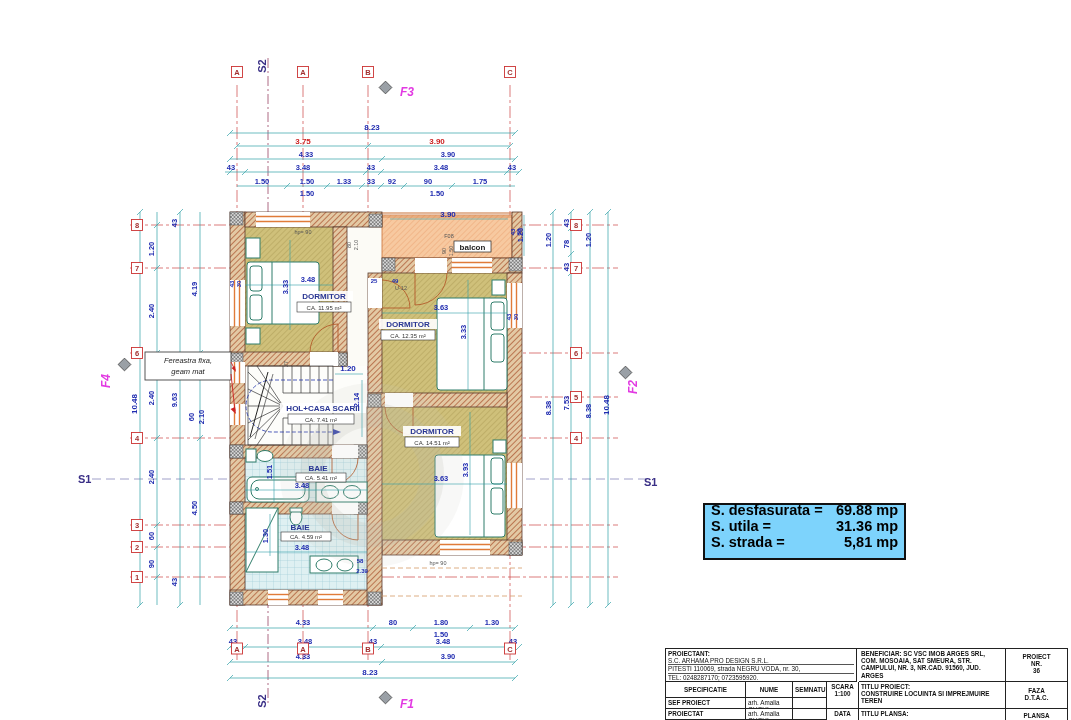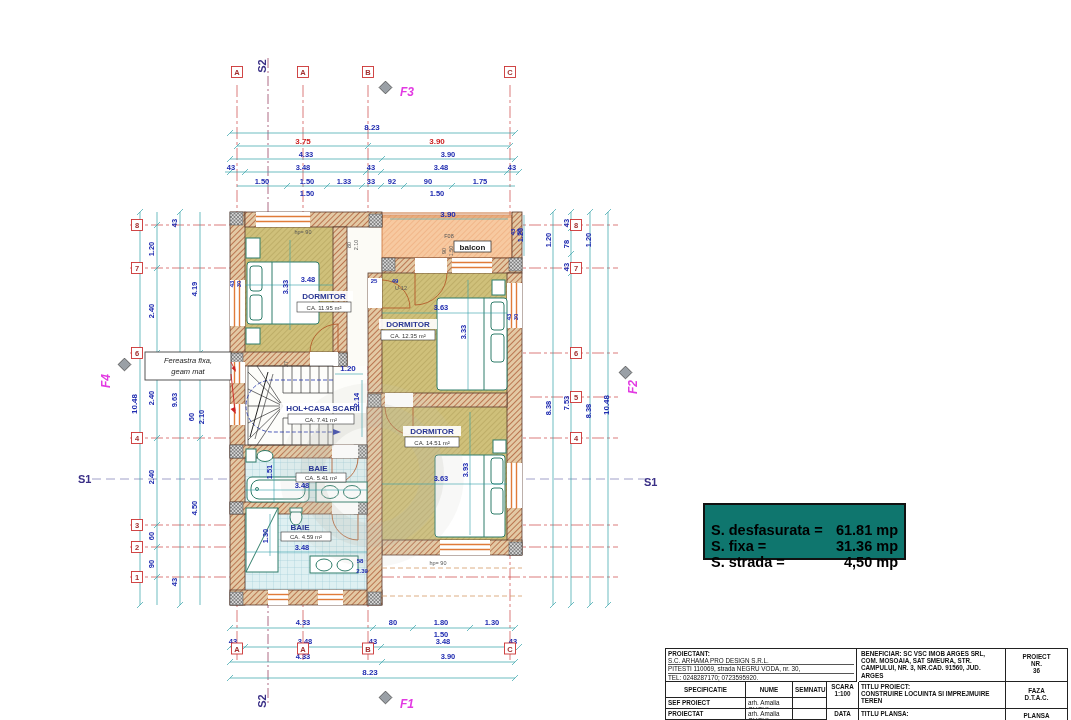--- a/index.html
+++ b/index.html
@@ -12,22 +12,22 @@
   .dimred{fill:#cc2222;font-size:8px;font-weight:bold;}
   .tag{fill:#1f2bb0;font-size:6px;font-weight:bold;}
   .tiny{fill:#555;font-size:5.5px;}
   .roomname{fill:#283593;font-size:8px;font-weight:bold;}
   .roomarea{fill:#333;font-size:6px;}
   .bubble{fill:#a33030;font-size:7.5px;font-weight:bold;}
   .marker{fill:#e23ae2;font-size:12px;font-weight:bold;font-style:italic;}
   .section{fill:#3a2f86;font-size:11px;font-weight:bold;}
   .notetxt{fill:#222;font-size:7.5px;font-style:italic;}
   
-  .summary{position:absolute;left:703px;top:503px;width:203px;height:57px;border:2px solid #111;background:#0f766e;
-           display:flex;flex-direction:column;justify-content:flex-start;padding:17px 6px;box-sizing:border-box;}
+  .summary{position:absolute;left:703px;top:503px;width:203px;height:57px;border:2px solid #111;background:#7dd3fc;
+           display:flex;flex-direction:column;justify-content:flex-end;padding:8px 6px;box-sizing:border-box;}
   .summary .row{display:flex;justify-content:space-between;font-size:14.5px;font-weight:bold;color:#000;line-height:16px;}
   
   .tb{position:absolute;left:665px;top:648px;width:403px;height:92px;border:1.5px solid #222;background:#fff;
       font-size:6.3px;color:#111;box-sizing:border-box;}
   .tb .cell{position:absolute;border-right:1px solid #222;border-bottom:1px solid #222;box-sizing:border-box;
             padding:1px 2px;overflow:hidden;line-height:7.2px;}
   .tb b{font-weight:bold;}
   .tb .ctr{text-align:center;}
 </style>
 </head>
@@ -586,29 +586,29 @@
     <line x1="231" y1="362" x2="235" y2="370" stroke="#cc2222" stroke-width="0.9"></line>
     <polygon points="236,372 231.5,368 235,366" fill="#cc2222"></polygon>
     <line x1="231" y1="374" x2="235" y2="411" stroke="#cc2222" stroke-width="0.9"></line>
     <polygon points="236,414 230.5,409 235,407" fill="#cc2222"></polygon>
   </g>
 </svg>
 
 <div class="summary">
   <div class="row">
     <span>S. desfasurata =</span>
-    <span>61.81 mp</span>
+    <span>69.88 mp</span>
   </div>
   <div class="row">
-    <span>S. fixa =</span>
+    <span>S. utila =</span>
     <span>31.36 mp</span>
   </div>
   <div class="row">
     <span>S. strada =</span>
-    <span>4,50 mp</span>
+    <span>5,81 mp</span>
   </div>
 </div>
 
 <div class="tb">
   <div class="cell" style="left:0;top:0;width:191px;height:33px;">
     <b>PROIECTANT:</b><br>
     <span style="border-bottom:0.5px solid #555;display:block;">S.C. ARHAMA PRO DESIGN S.R.L.</span>
     <span style="border-bottom:0.5px solid #555;display:block;">PITESTI 110069, strada NEGRU VODA, nr. 30,</span>
     <span>TEL: 0248287170; 0723595920.</span>
   </div>

